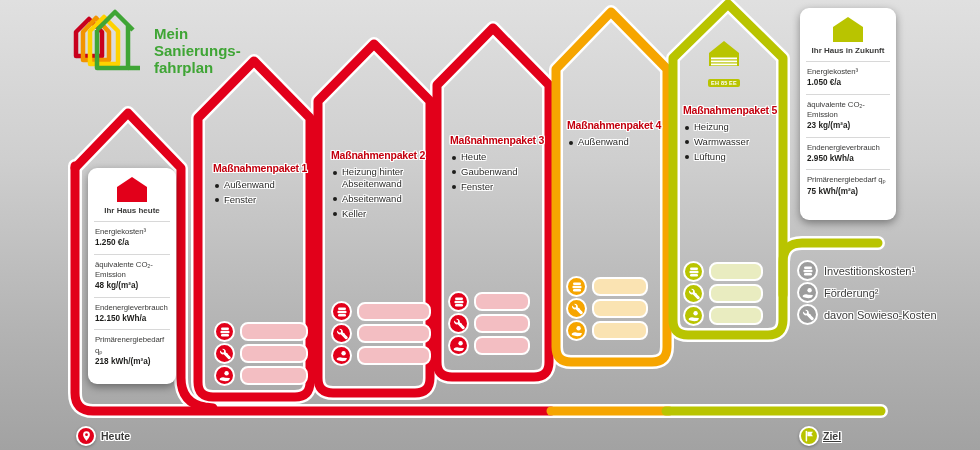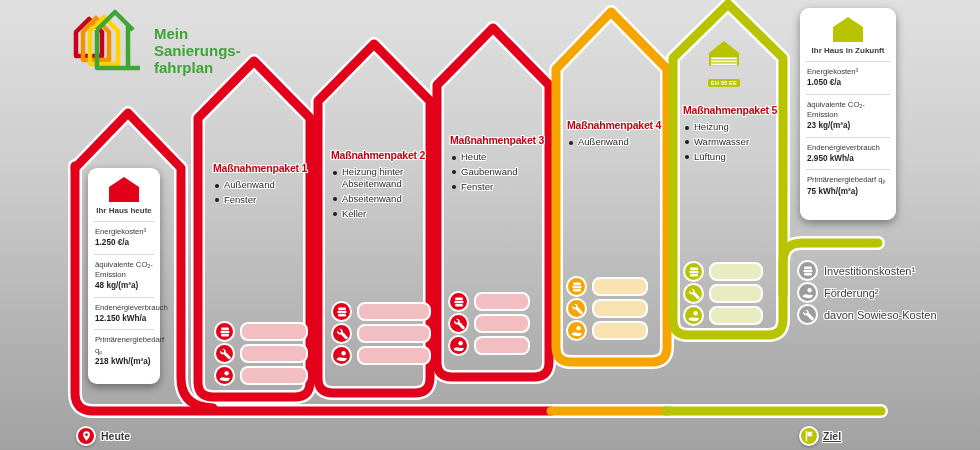--- a/index.html
+++ b/index.html
@@ -103,21 +103,21 @@
         <path stroke="#ffd200" d="M20,25 L34,11 L48,25 L48,58 L20,58 Z"></path>
         <path stroke="#3fa535" d="M27,24 L45,6 L63,24 M58,19 L58,62 L27,62 L27,24"></path>
         <path stroke="#3fa535" d="M58,62 L70,62"></path>
       </g>
     </svg>
     <div class="logo-text">Mein
 Sanierungs-
 fahrplan</div>
   </div>
 
-  <div class="infobox" style="left:88px;top:168px;width:72px;height:216px;">
+  <div class="infobox" style="left:88px;top:168px;width:88px;height:216px;">
     <div class="house-ic" style="background:#e2001a;"></div>
     <div class="ib-label">Ihr Haus heute</div>
     <div class="metric">
       <div class="m-label">Energiekosten³</div>
       <div class="m-value">1.250 €/a</div>
     </div>
     <div class="metric">
       <div class="m-label">äquivalente CO₂-Emission</div>
       <div class="m-value">48 kg/(m²a)</div>
     </div>

